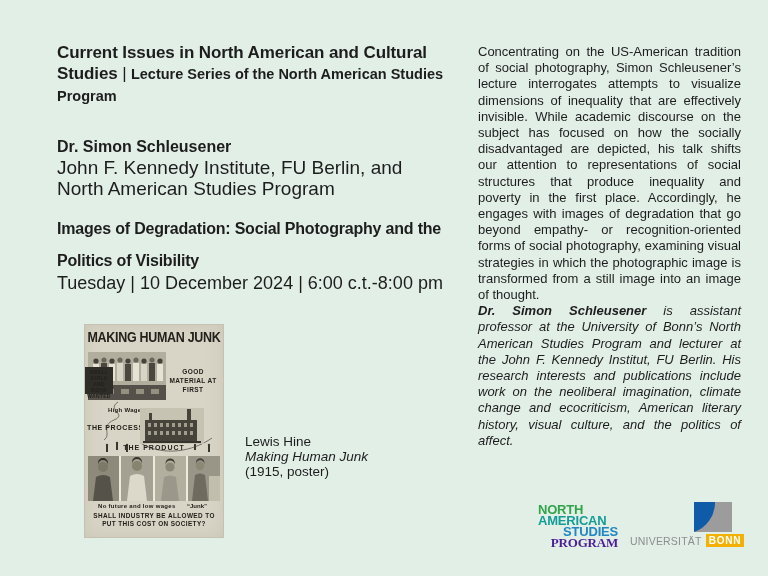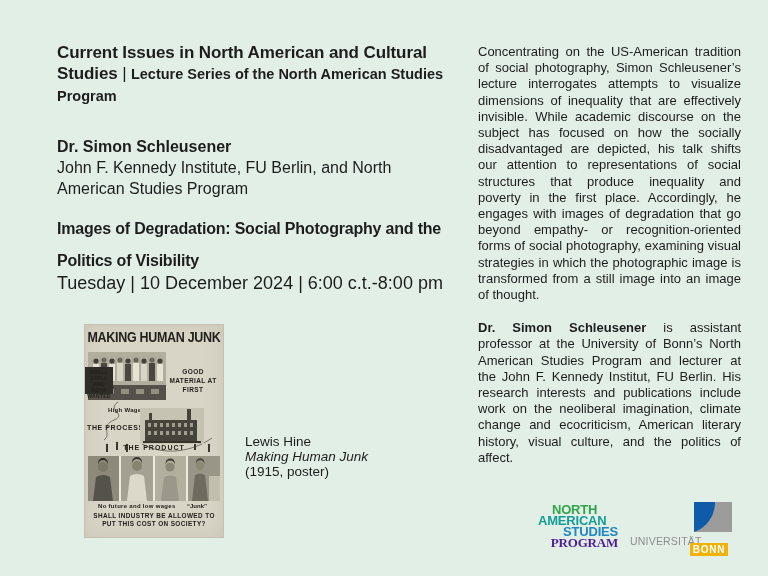--- a/index.html
+++ b/index.html
@@ -13,21 +13,21 @@
   .abs{position:absolute;}
 
   
   .series-title{left:57px; top:42px; width:392px; line-height:21px;}
   .t-big{font-size:17px; font-weight:bold; letter-spacing:-0.1px;}
   .t-small{font-size:14.5px; font-weight:bold;}
   .sep{font-weight:normal;}
 
   .speaker{left:57px; top:136px; width:392px;}
   .speaker-name{font-size:16px; font-weight:bold; line-height:22px;}
-  .speaker-affiliation{font-size:16px; line-height:20.5px;}
+  .speaker-affiliation{font-size:19px; line-height:20.5px;}
 
   .lecture-title{left:57px; top:213px; width:404px; font-size:16px; font-weight:bold; line-height:32px; letter-spacing:-0.2px;}
 
   .when{left:57px; top:274px; width:404px; font-size:18px; line-height:19px;}
 
   
   .poster{
     left:84px; top:324px; width:140px; height:214px;
     background:#d8d4c6; box-shadow:inset 0 0 0 1px #c6c2b2, inset 0 0 18px #c9c5b5;
   }
@@ -50,34 +50,34 @@
   .junk{left:103px; top:179px; font-size:6px; font-weight:bold;}
   .question{left:4px; top:188px; width:132px; text-align:center;
     font-size:6.4px; font-weight:800; line-height:8px; letter-spacing:0.4px;}
 
   .caption{left:245px; top:434px; font-size:13.5px; line-height:15px;}
   .caption .work{font-style:italic;}
 
   
   .right-col{left:478px; top:44px; width:263px;}
   .right-col p{margin:0; font-size:13px; line-height:16.2px; text-align:justify;}
-  .right-col p.bio{margin-top:17px;}
+  .right-col p.bio{font-style:italic;}
   .right-col strong{font-weight:bold;}
 
   
   .nasp-logo{left:538px; top:504px; width:80px; line-height:11px;}
   .nasp-line{font-size:13px; font-weight:800; letter-spacing:-0.2px; transform-origin:left; }
   .nasp-line.r{text-align:right;}
   .unibonn{left:630px; top:502px; width:112px; height:46px;}
   .unibonn-square{position:absolute; left:64px; top:0;}
   .unibonn-name{position:absolute; left:0; top:33px; width:60px; text-align:right;
     font-size:10.5px; letter-spacing:0.2px; color:#8d8d8d;}
-  .unibonn-bar{position:absolute; left:60px; top:32px; width:38px; height:13px;
+  .unibonn-bar{position:absolute; left:76px; top:32px; width:38px; height:13px;
     display:flex; align-items:center; justify-content:center;
-    color:#ffffff; font-size:10px; font-weight:bold; letter-spacing:0.8px;margin-top:9px;}
+    color:#ffffff; font-size:10px; font-weight:bold; letter-spacing:0.8px;}
 </style>
 </head>
 <body>
 
 <div class="page" style="background: rgb(226, 239, 231);">
 
   <div class="abs series-title">
     <span class="t-big">Current Issues in North American and Cultural Studies</span>
     <span class="t-big sep">|</span>
     <span class="t-small">Lecture Series of the North American Studies Program</span>
@@ -223,21 +223,21 @@
     <div class="work">Making Human Junk</div>
     <div>(1915, poster)</div>
   </div>
 
   <div class="abs right-col">
     <p class="abstract">Concentrating on the US-American tradition of social photography, Simon Schleusener’s lecture interrogates attempts to visualize dimensions of inequality that are effectively invisible. While academic discourse on the subject has focused on how the socially disadvantaged are depicted, his talk shifts our attention to representations of social structures that produce inequality and poverty in the first place. Accordingly, he engages with images of degradation that go beyond empathy- or recognition-oriented forms of social photography, examining visual strategies in which the photographic image is transformed from a still image into an image of thought.</p>
     <p class="bio"><strong>Dr. Simon Schleusener</strong><span> is assistant professor at the University of Bonn’s North American Studies Program and lecturer at the John F. Kennedy Institut, FU Berlin. His research interests and publications include work on the neoliberal imagination, climate change and ecocriticism, American literary history, visual culture, and the politics of affect.</span></p>
   </div>
 
   <div class="abs nasp-logo">
-    <div class="nasp-line" style="color: rgb(49, 164, 74); margin-left: 14px;">NORTH</div>
+    <div class="nasp-line" style="color: rgb(49, 164, 74);">NORTH</div>
     <div class="nasp-line" style="color: rgb(20, 157, 151);">AMERICAN</div>
     <div class="nasp-line r" style="color: rgb(33, 135, 194);">STUDIES</div>
     <div class="nasp-line r" style="color: #4c1d95; font-family: Liberation Serif, serif;">PROGRAM</div>
   </div>
 
   <div class="abs unibonn">
     <svg class="unibonn-square" width="38" height="30" viewBox="0 0 38 30">
       <rect width="38" height="30" fill="#9c9c9c"></rect>
       <path d="M0,0 L21,0 A30,31 0 0 1 0,30 Z" fill="#0f5ba8"></path>
     </svg>

